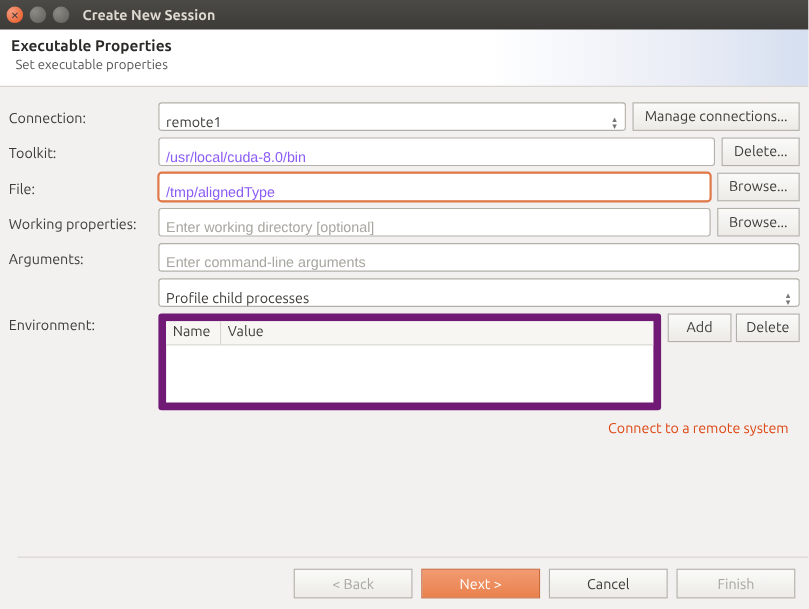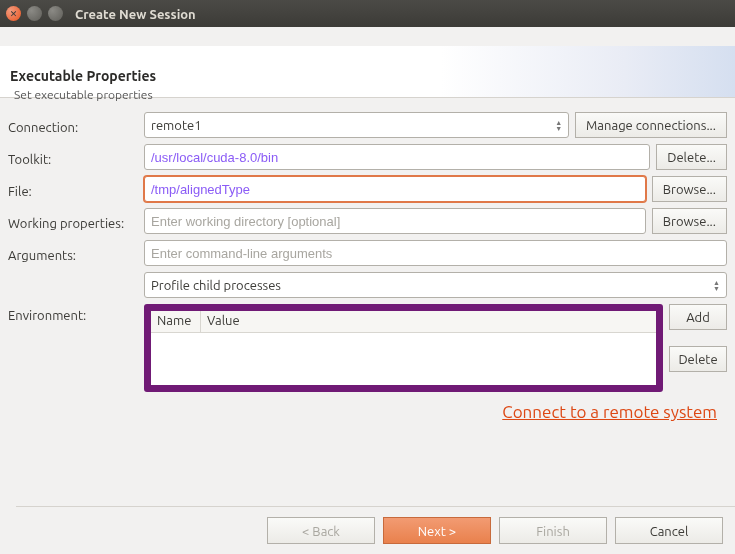--- a/index.html
+++ b/index.html
@@ -25,23 +25,22 @@
     width: 15px; height: 15px; border-radius: 50%;
     display: flex; align-items: center; justify-content: center;
     font-size: 9px; color: #3a3a3a;
   }
   .tb-close { background: radial-gradient(circle at 30% 30%, #f39b7e, #e95420); }
   .tb-min, .tb-max { background: radial-gradient(circle at 30% 30%, #8b8a85, #5f5e59); }
   .titlebar .title { color: #dfdbd2; font-weight: bold; font-size: 13px; margin-left: 6px; }
   .banner {
     height: 52px;
     background: linear-gradient(to right, #ffffff 0%, #ffffff 60%, #e9ecf5 85%, #d5dff0 100%);
-    padding: 22px 10px 4px 10px;
+    padding: 6px 10px 4px 10px;
     border-bottom: 1px solid #d6d3ce;
-    margin-top: 19px;
   }
   .banner h1 { font-size: 14px; font-weight: bold; color: #2b2a28; }
   .banner .sub { font-size: 12px; color: #555; margin-top: 4px; margin-left: 4px; }
   .form {
     padding: 14px 8px 6px 8px;
   }
   .row {
     display: flex;
     align-items: center;
     margin-bottom: 6px;
@@ -58,21 +57,21 @@
   .input, .select {
     flex: 1;
     height: 26px;
     background: #fff;
     border: 1px solid #b3b0a9;
     border-radius: 3px;
     padding: 0 6px;
     font-size: 13px;
     color: #3c3b37;
     display: flex;
-    align-items: center;
+    align-items: flex-end;
   }
   .input input {
     border: none; outline: none; width: 100%; font-size: 13px; background: transparent;
     color: #8b5cf6;
   }
   .input input::placeholder { color: #a8a6a0; }
   .input.focused { border-color: #e07848; box-shadow: 0 0 0 1px #e07848; }
   .select { justify-content: space-between; position: relative; }
   .spinner {
     display: flex; flex-direction: column; font-size: 7px; color: #777; line-height: 6px;
@@ -104,27 +103,27 @@
     background: #f7f6f3;
     height: 22px;
     font-size: 13px;
   }
   .env-header .col {
     padding: 2px 6px;
     border-right: 1px solid #d8d6d0;
   }
   .env-header .col.name { width: 50px; }
   .env-header .col.value { flex: 1; border-right: none; }
-  .env-btns { display: flex; flex-direction: column; gap: 16px; text-align: right; }
+  .env-btns { display: flex; flex-direction: row; gap: 4px; text-align: right; }
   .env-btns .btn { width: 58px; }
   .link-row {
     text-align: right;
     padding: 4px 10px 0 0;
   }
-  .link { color: #dd4814; text-decoration: underline; font-size: 17px; cursor: pointer; }
+  .link { color: #dd4814; font-size: 13px; cursor: pointer; }
   .footer {
     position: absolute;
     bottom: 0; left: 16px; right: 0;
     border-top: 1px solid #d6d3ce;
     padding: 10px 12px;
     display: flex;
     justify-content: flex-end;
     gap: 8px;
     background: #f2f1f0;
   }
@@ -231,15 +230,15 @@
 
   <div class="link-row">
     <span class="link">Connect to a remote system</span>
   </div>
 
 </div>
 
 <div class="footer">
   <div class="btn disabled">&lt; Back</div>
   <div class="btn primary">Next &gt;</div>
+  <div class="btn">Cancel</div>
   <div class="btn disabled">Finish</div>
-  <div class="btn">Cancel</div>
 </div>
 
 </body></html>

